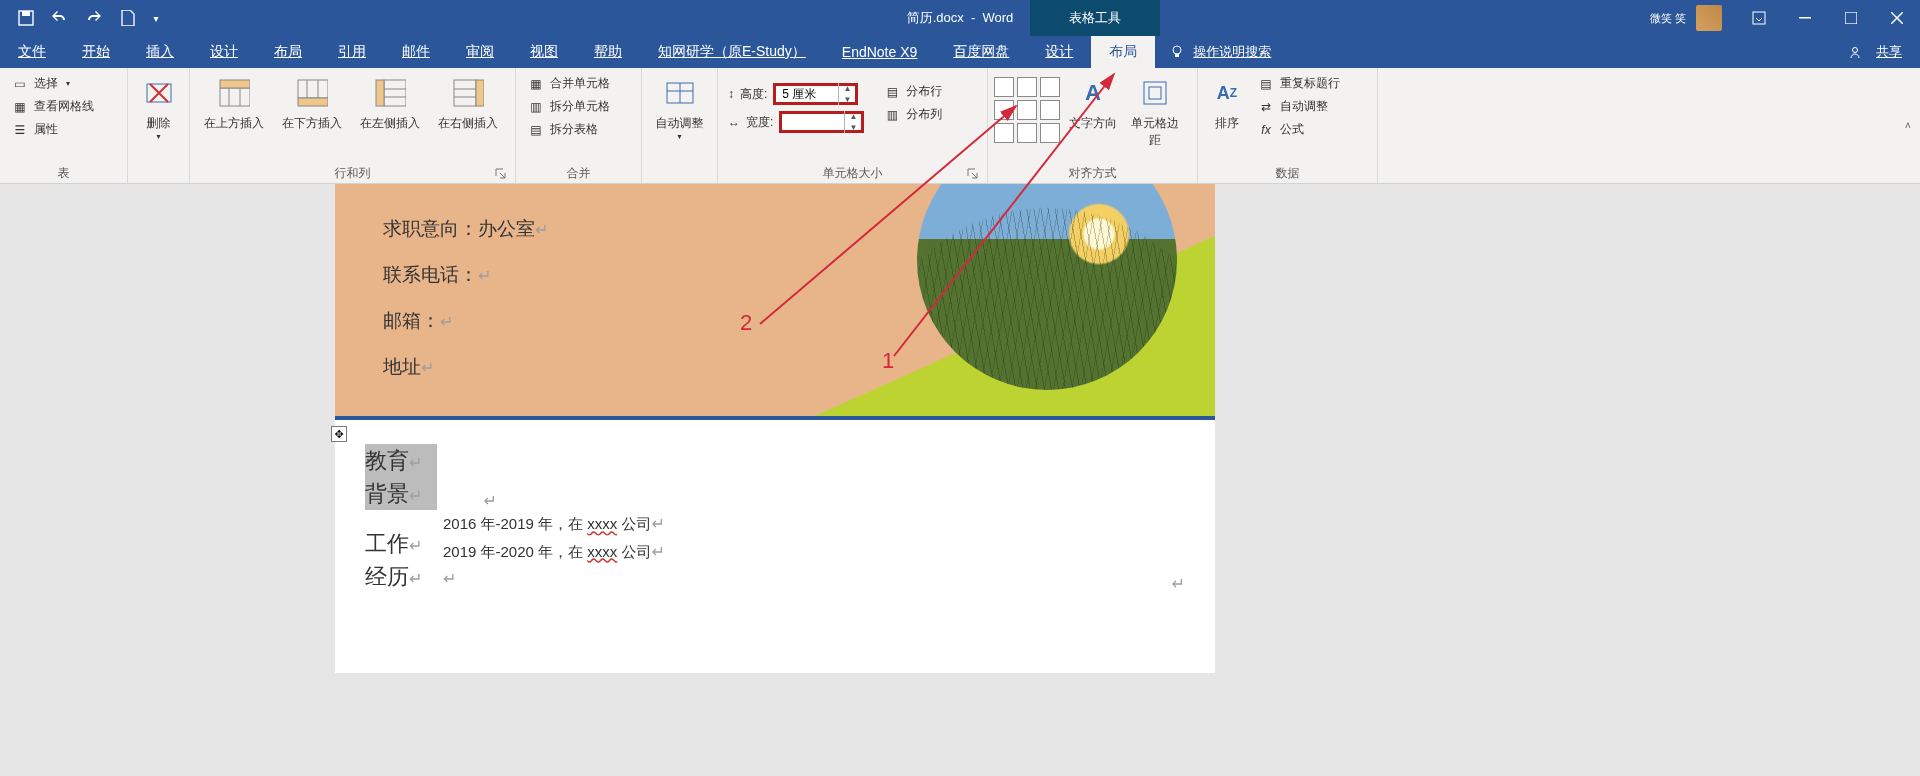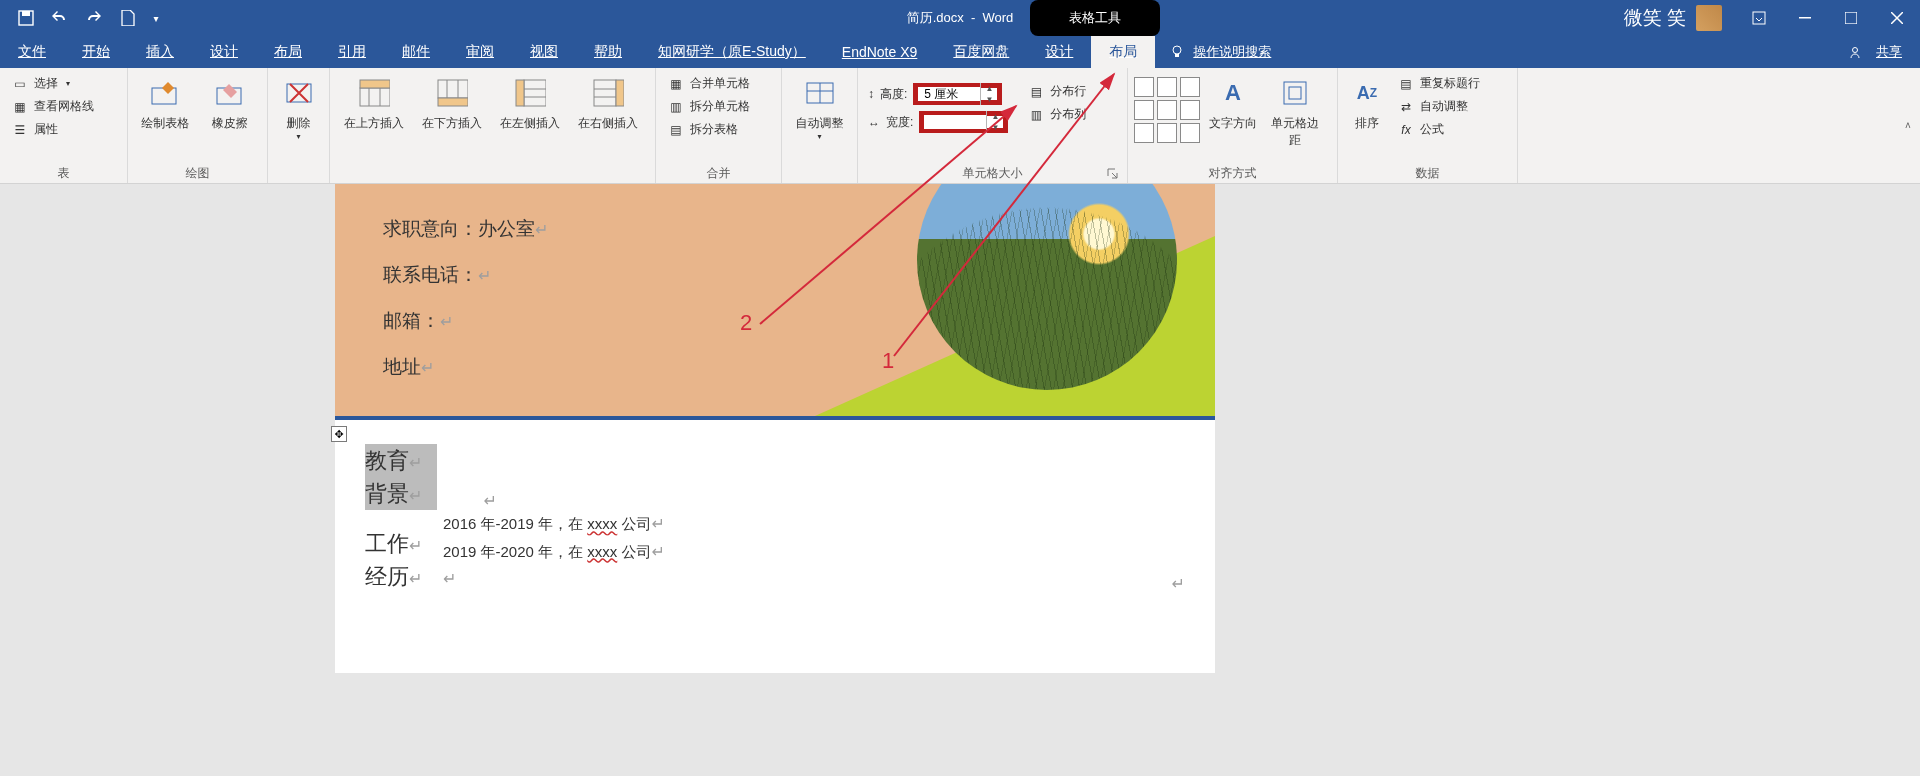--- a/index.html
+++ b/index.html
@@ -4,23 +4,23 @@
 <style>
 * { margin: 0; padding: 0; box-sizing: border-box; font-family: "Microsoft YaHei", sans-serif; }
 body { background: #e6e6e6; width: 1920px; height: 776px; overflow: hidden; position: relative; }
 
 
 .titlebar { height: 36px; background: #2b579a; display: flex; align-items: center; color: #fff; position: relative; }
 .qat { display: flex; align-items: center; gap: 2px; padding-left: 10px; }
 .qat .btn { width: 32px; height: 28px; display: flex; align-items: center; justify-content: center; cursor: pointer; }
 .qat svg { fill: #fff; }
 .title-center { position: absolute; left: 50%; transform: translateX(-50%); font-size: 13px; }
-.title-tools { position: absolute; left: 1030px; top: 0; width: 130px; height: 36px; background: #000000; display: flex; align-items: center; justify-content: center; font-size: 13px; border-radius: 8px; }
+.title-tools { position: absolute; left: 1030px; top: 0; width: 130px; height: 36px; background: #0c4a6e; display: flex; align-items: center; justify-content: center; font-size: 13px; }
 .title-right { position: absolute; right: 0; display: flex; align-items: center; height: 36px; }
-.title-right .name { font-size: 19px; margin-right: 10px; }
+.title-right .name { font-size: 11px; margin-right: 10px; }
 .title-right .avatar { width: 26px; height: 26px; background: linear-gradient(45deg,#d4a060,#c08848); margin-right: 14px; border-radius: 2px; }
 .title-right .win-btn { width: 46px; height: 36px; display: flex; align-items: center; justify-content: center; cursor: pointer; }
 
 
 .tabstrip { height: 32px; background: #2b579a; display: flex; align-items: stretch; color: #fff; font-size: 14px; text-decoration: underline; }
 .tab { padding: 0 18px; display: flex; align-items: center; cursor: pointer; white-space: nowrap; }
 .tab.active { background: #f3f2f1; color: #2b579a; }
 .tellme { display: flex; align-items: center; gap: 8px; margin-left: 14px; font-size: 13px; }
 .share { margin-left: auto; margin-right: 18px; display: flex; align-items: center; gap: 14px; font-size: 13px; }
 
@@ -29,21 +29,21 @@
 .group { border-right: 1px solid #dadada; display: flex; flex-direction: column; padding: 3px 6px 0; }
 .group-body { flex: 1; display: flex; align-items: flex-start; gap: 2px; }
 .group-label { height: 20px; line-height: 20px; text-align: center; font-size: 12px; color: #5a5a5a; position: relative; }
 .group-label .launcher { position: absolute; right: 2px; bottom: 3px; width: 12px; height: 12px; }
 .vbtn { display: flex; flex-direction: column; align-items: center; width: 64px; padding-top: 6px; cursor: pointer; font-size: 12px; color: #333; text-align: center; }
 .vbtn .ico { width: 32px; height: 32px; margin-bottom: 6px; display: flex; align-items: center; justify-content: center; }
 .stack3 { display: flex; flex-direction: column; gap: 2px; padding-top: 2px; }
 .srow { display: flex; align-items: center; gap: 6px; font-size: 12px; color: #333; padding: 2px 6px; cursor: pointer; }
 .srow .sic { width: 16px; height: 16px; display: flex; align-items: center; justify-content: center; }
 .field-row { display: flex; align-items: center; gap: 6px; font-size: 12px; color: #333; padding: 2px 4px; }
-.spin { display: flex; align-items: center; border: 5px solid #b91c1c; background: #fff; height: 22px; }
+.spin { display: flex; align-items: center; border: 3px solid #b91c1c; background: #fff; height: 22px; }
 .spin input { border: none; width: 62px; padding: 0 6px; font-size: 12px; outline: none; }
 .spin .spbtns { display: flex; flex-direction: column; border-left: 1px solid #b6b6b6; }
 .spin .spb { width: 16px; height: 11px; display: flex; align-items: center; justify-content: center; font-size: 8px; color: #555; cursor: pointer; }
 .align-grid { display: grid; grid-template-columns: repeat(3, 20px); grid-template-rows: repeat(3, 20px); gap: 3px; padding-top: 6px; }
 .align-cell { border: 1px solid #8a8a8a; background: #fff; cursor: pointer; }
 
 
 .canvas { position: absolute; top: 184px; left: 0; right: 0; bottom: 0; background: #e6e6e6; overflow: hidden; }
 .page { position: absolute; left: 335px; top: 0; width: 880px; background: #fff; }
 .header-block { position: relative; height: 232px; background: #e8b58b; overflow: hidden; }
@@ -176,43 +176,20 @@
           </div>
       <div class="srow">
             <span class="sic">☰</span>
             <span>属性</span>
           </div>
     </div>
       </div>
     <div class="group-label">表</div>
   </div>
 
-  <div class="group" style="width:140px">
-    <div class="group-body">
-      <div class="vbtn">
-          <span class="ico">
-            <svg width="30" height="30">
-              <rect x="2" y="10" width="24" height="16" fill="none" stroke="#3a6bb0"></rect>
-              <path d="M18 4l6 6-6 6-6-6z" fill="#e08a2e"></path>
-            </svg>
-          </span>
-          <span>绘制表格</span>
-        </div>
-      <div class="vbtn">
-          <span class="ico">
-            <svg width="30" height="30">
-              <rect x="2" y="10" width="24" height="16" fill="none" stroke="#3a6bb0"></rect>
-              <path d="M14 6l8 8-6 6-8-8z" fill="#e6a0a0"></path>
-            </svg>
-          </span>
-          <span>橡皮擦</span>
-        </div>
-    </div>
-    <div class="group-label">绘图</div>
-  </div>
 
   <div class="group" style="width:62px">
     <div class="group-body">
       <div class="vbtn" style="width:54px">
           <span class="ico">
             <svg width="30" height="30">
               <rect x="3" y="6" width="24" height="18" fill="none" stroke="#3a6bb0"></rect>
               <path d="M6 6l18 18M24 6L6 24" stroke="#c33" stroke-width="2"></path>
             </svg>
           </span>
@@ -259,20 +236,23 @@
           <span class="ico">
             <svg width="34" height="30">
               <rect x="2" y="2" width="22" height="26" fill="none" stroke="#888"></rect>
               <rect x="24" y="2" width="8" height="26" fill="#f0c68a" stroke="#888"></rect>
               <path d="M2 11h22M2 19h22" stroke="#888"></path>
             </svg>
           </span>
           <span>在右侧插入</span>
         </div>
     </div>
+    <div class="group-label"><span>行和列</span><svg class="launcher">
+          <path d="M1 1h7M1 1v7M5 5l5 5M10 5v5h-5" stroke="#777" fill="none"></path>
+        </svg></div>
   </div>
 
   <div class="group" style="width:126px">
     <div class="group-body">
         <div class="stack3">
       <div class="srow">
             <span class="sic">▦</span>
             <span>合并单元格</span>
           </div>
       <div class="srow">

